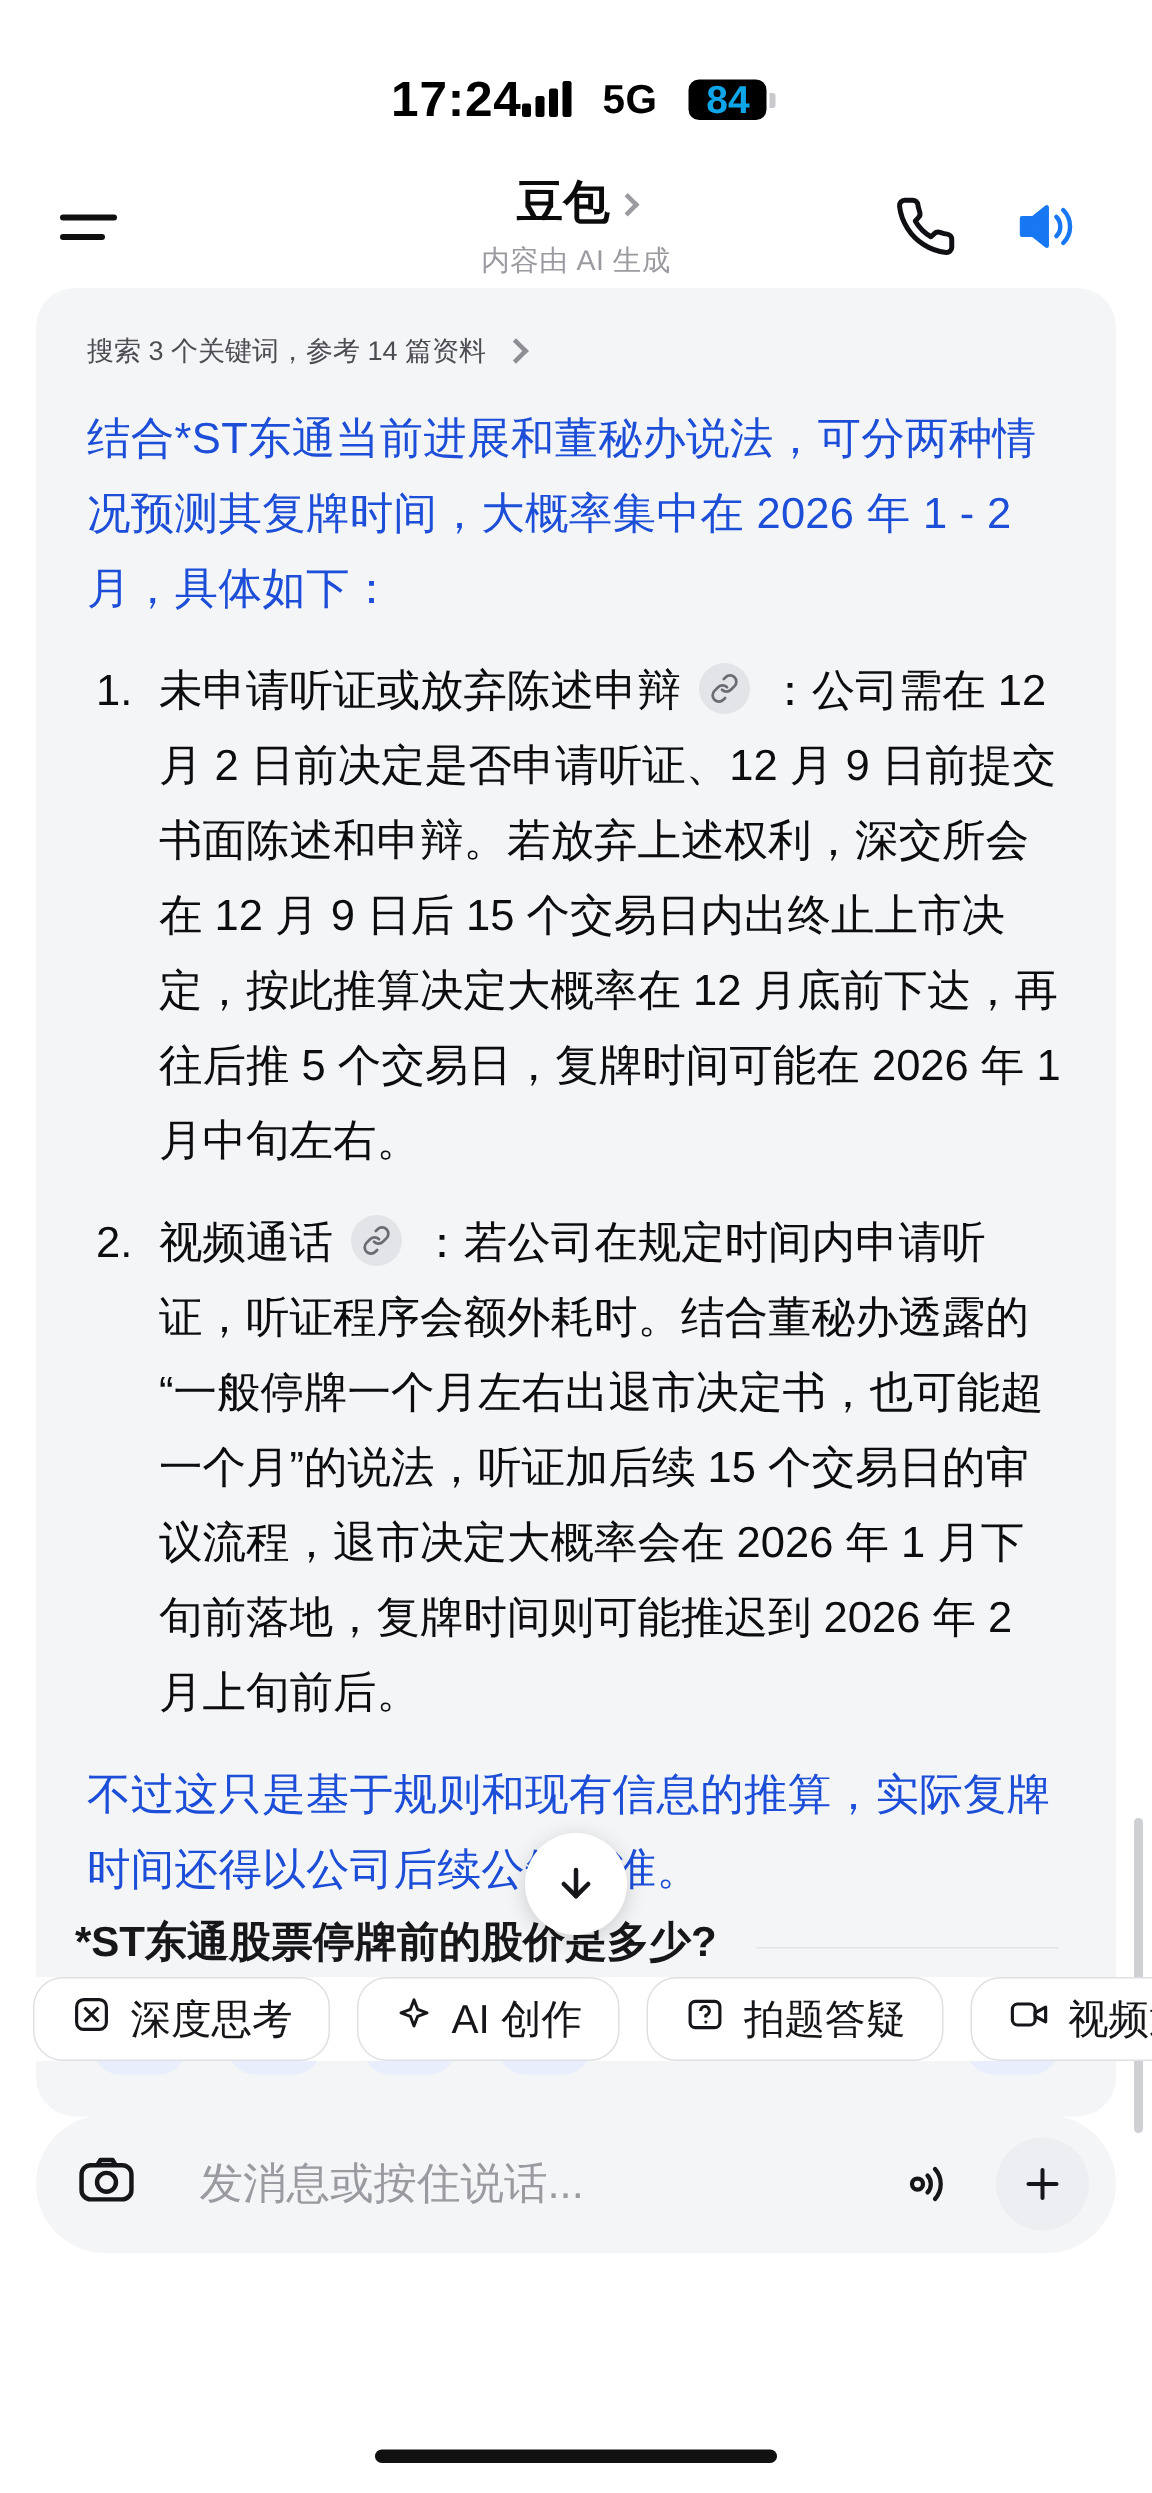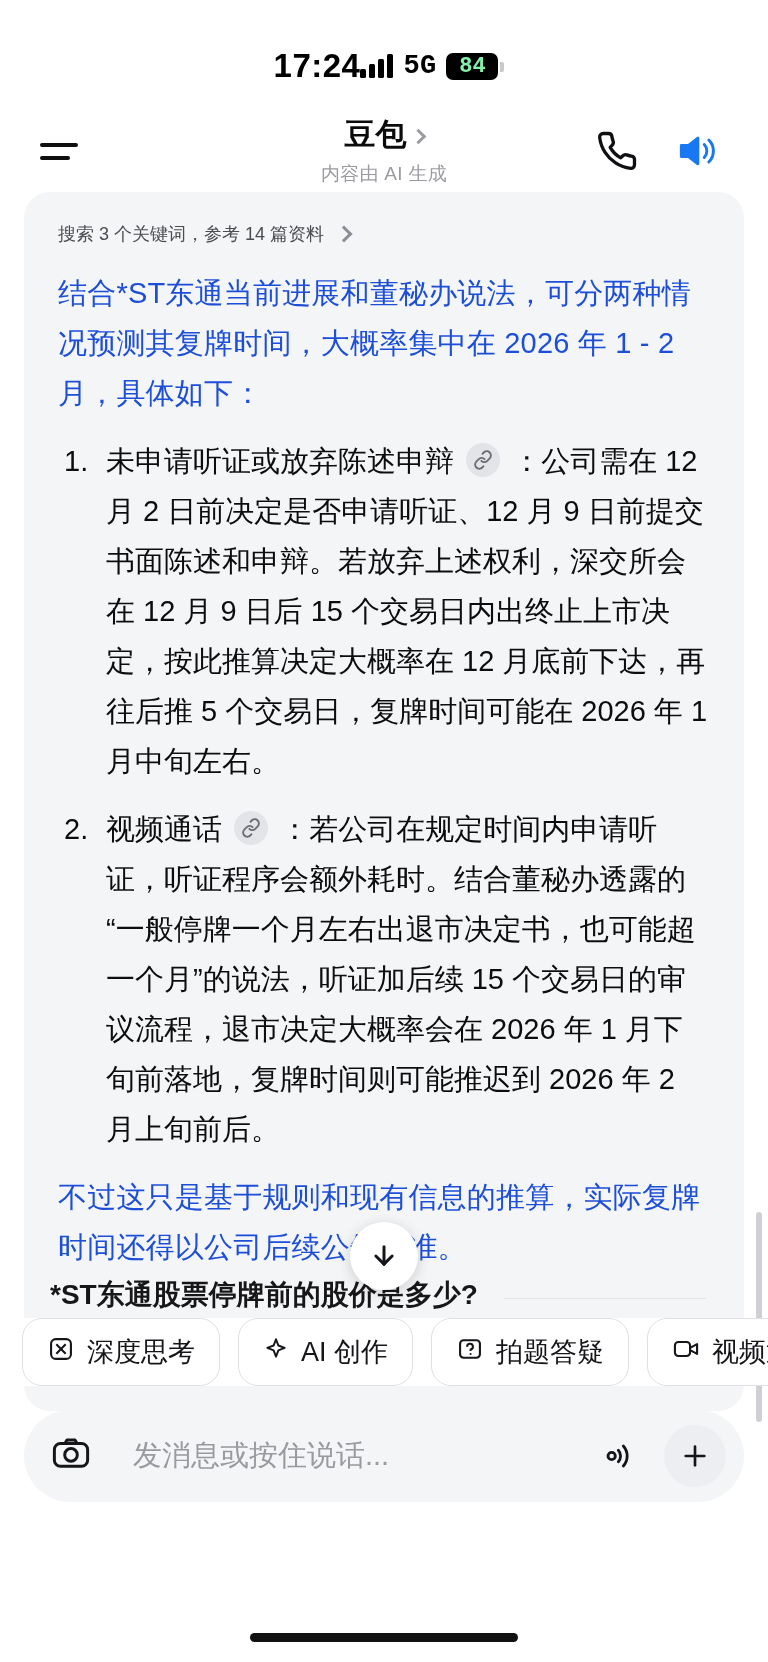--- a/index.html
+++ b/index.html
@@ -24,22 +24,21 @@
   }
   .status-time {
     font-size: 33px;
     font-weight: 700;
     letter-spacing: 0.5px;
     color: #000;
   }
   .status-right {
     display: flex;
     align-items: center;
-    gap: 10px;
-    font-family: Liberation Mono, monospace;
+    gap: 21px;
   }
   .signal {
     display: flex;
     align-items: flex-end;
     gap: 3px;
     height: 24px;
   }
   .signal i {
     display: block;
     width: 6px;
@@ -60,22 +59,22 @@
     position: relative;
     width: 52px;
     height: 27px;
     border-radius: 7px;
     background: #000;
     display: flex;
     align-items: center;
     justify-content: center;
   }
   .battery span {
-    color: #86efac;
-    font-size: 22px;
+    color: #0ea5e9;
+    font-size: 26px;
     font-weight: 700;
     letter-spacing: 0;
   }
   .battery::after {
     content: "";
     position: absolute;
     right: -6px;
     top: 9px;
     width: 4px;
     height: 10px;
@@ -299,21 +298,21 @@
     align-items: center;
     gap: 18px;
     padding: 0 22px;
     overflow: hidden;
     background: #fff;
   }
   .chip {
     display: flex;
     align-items: center;
     gap: 12px;
-    height: 68px;
+    height: 56px;
     padding: 12px 24px;
     border: 1.5px solid #e0e0e4;
     border-radius: 20px;
     font-size: 27px;
     color: #16161a;
     font-weight: 500;
     white-space: nowrap;
     background: #fff;
     cursor: pointer;
     flex: 0 0 auto;

